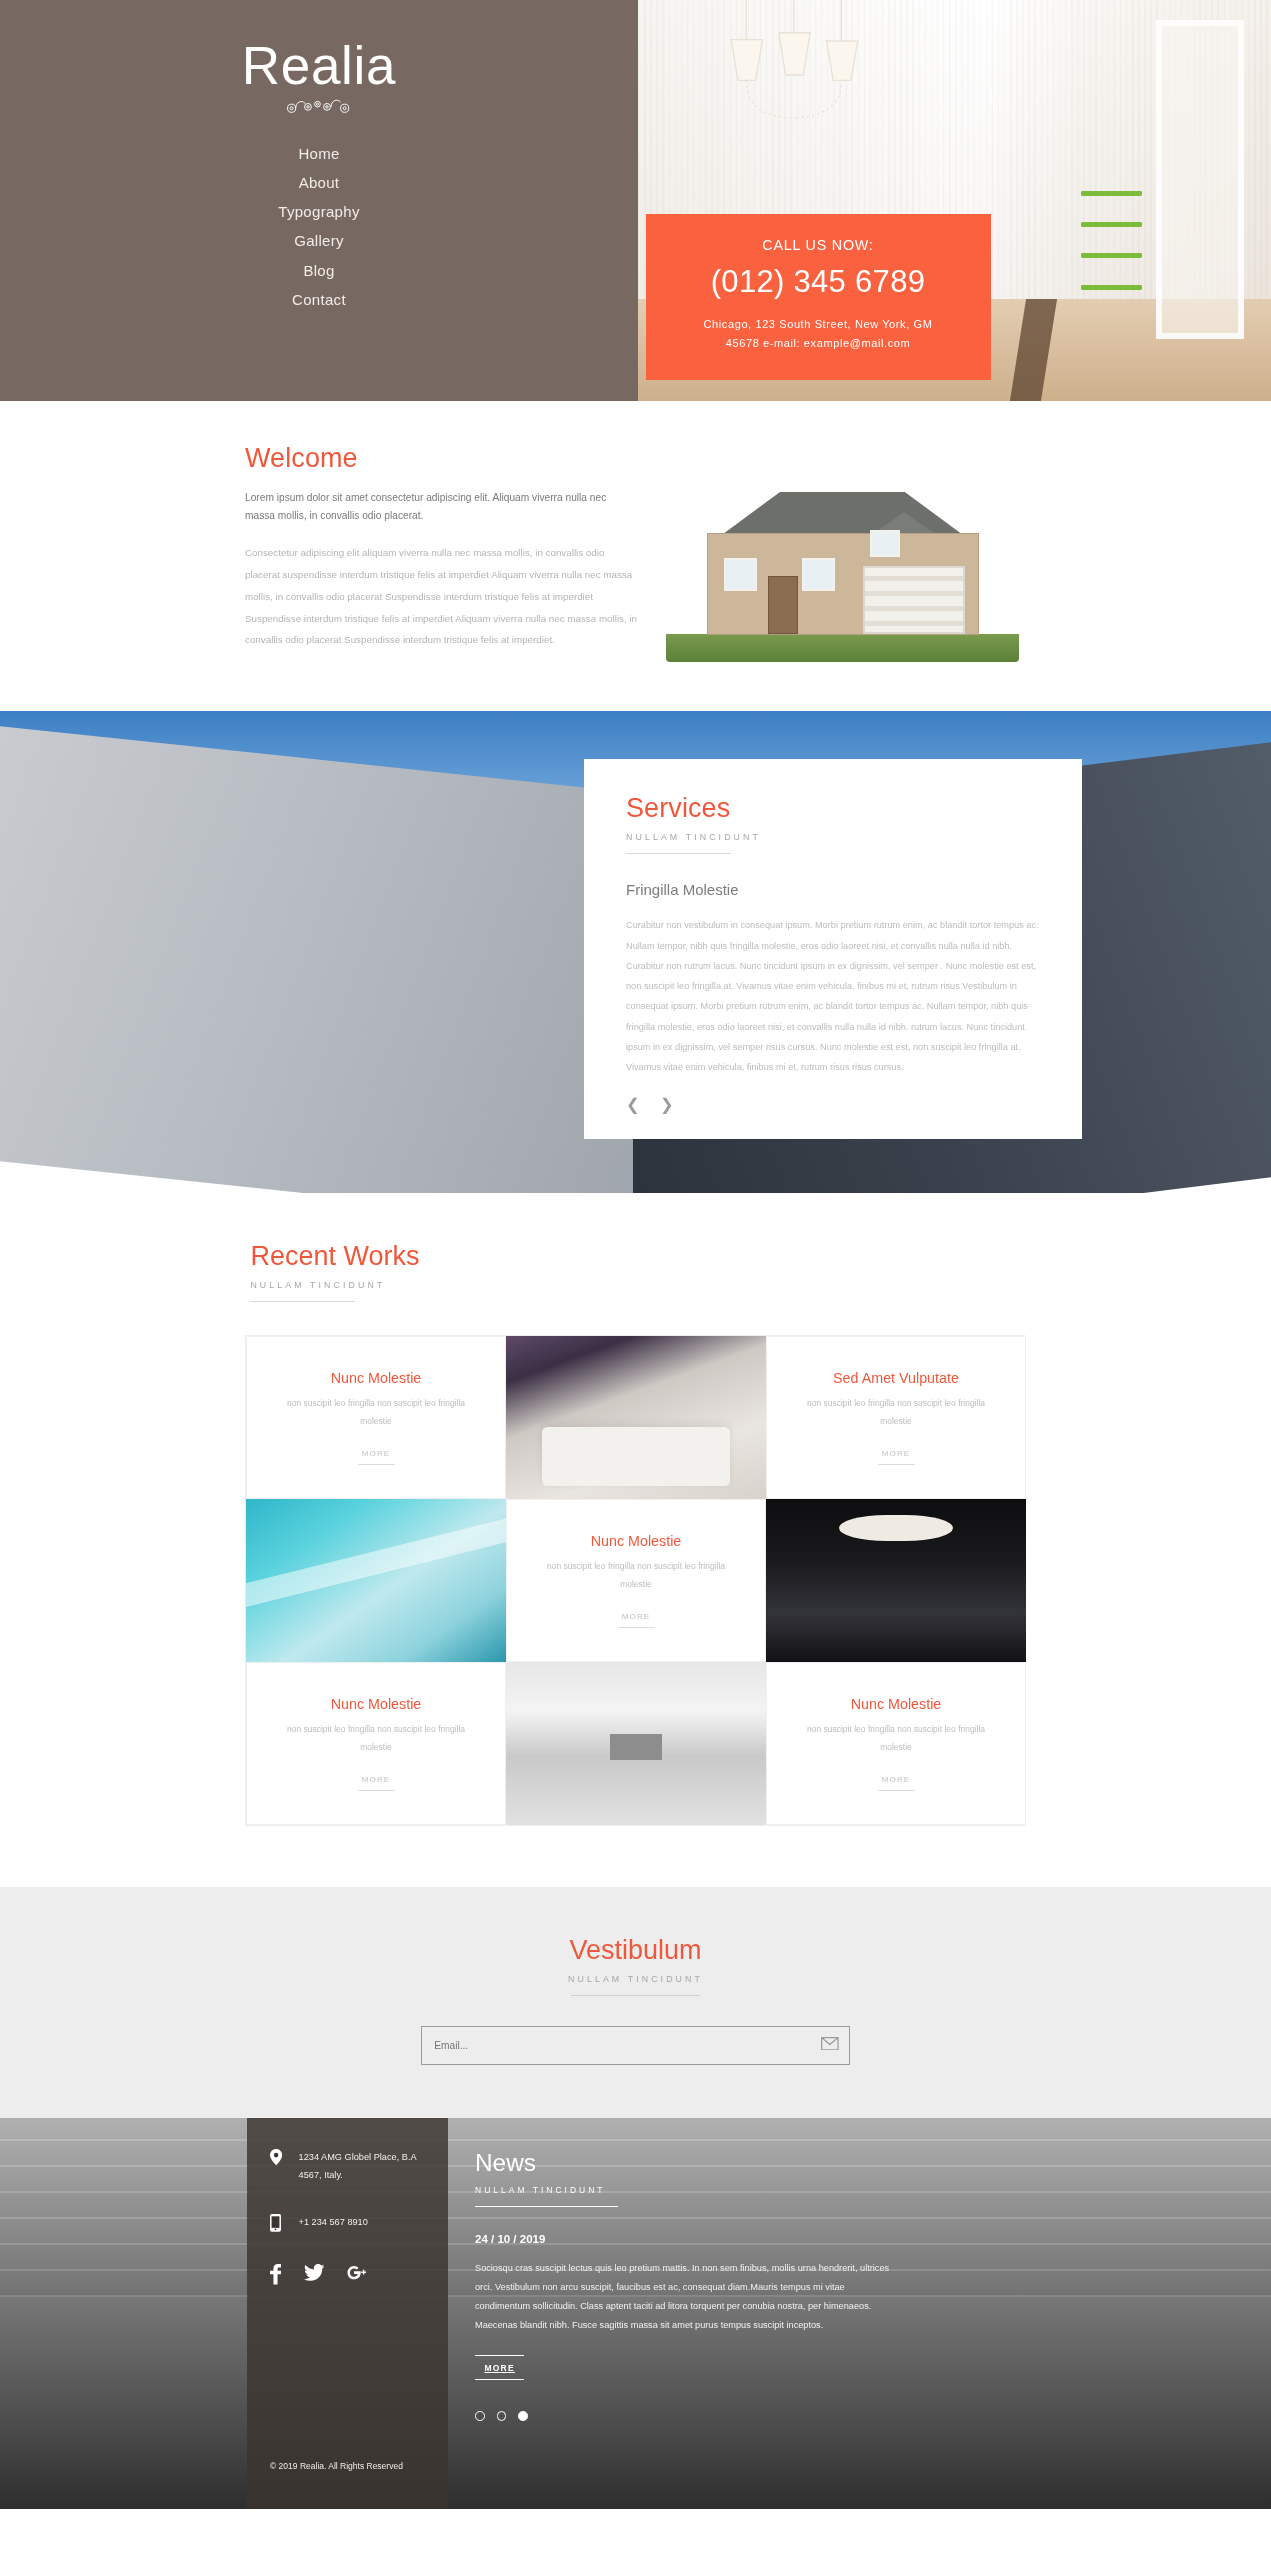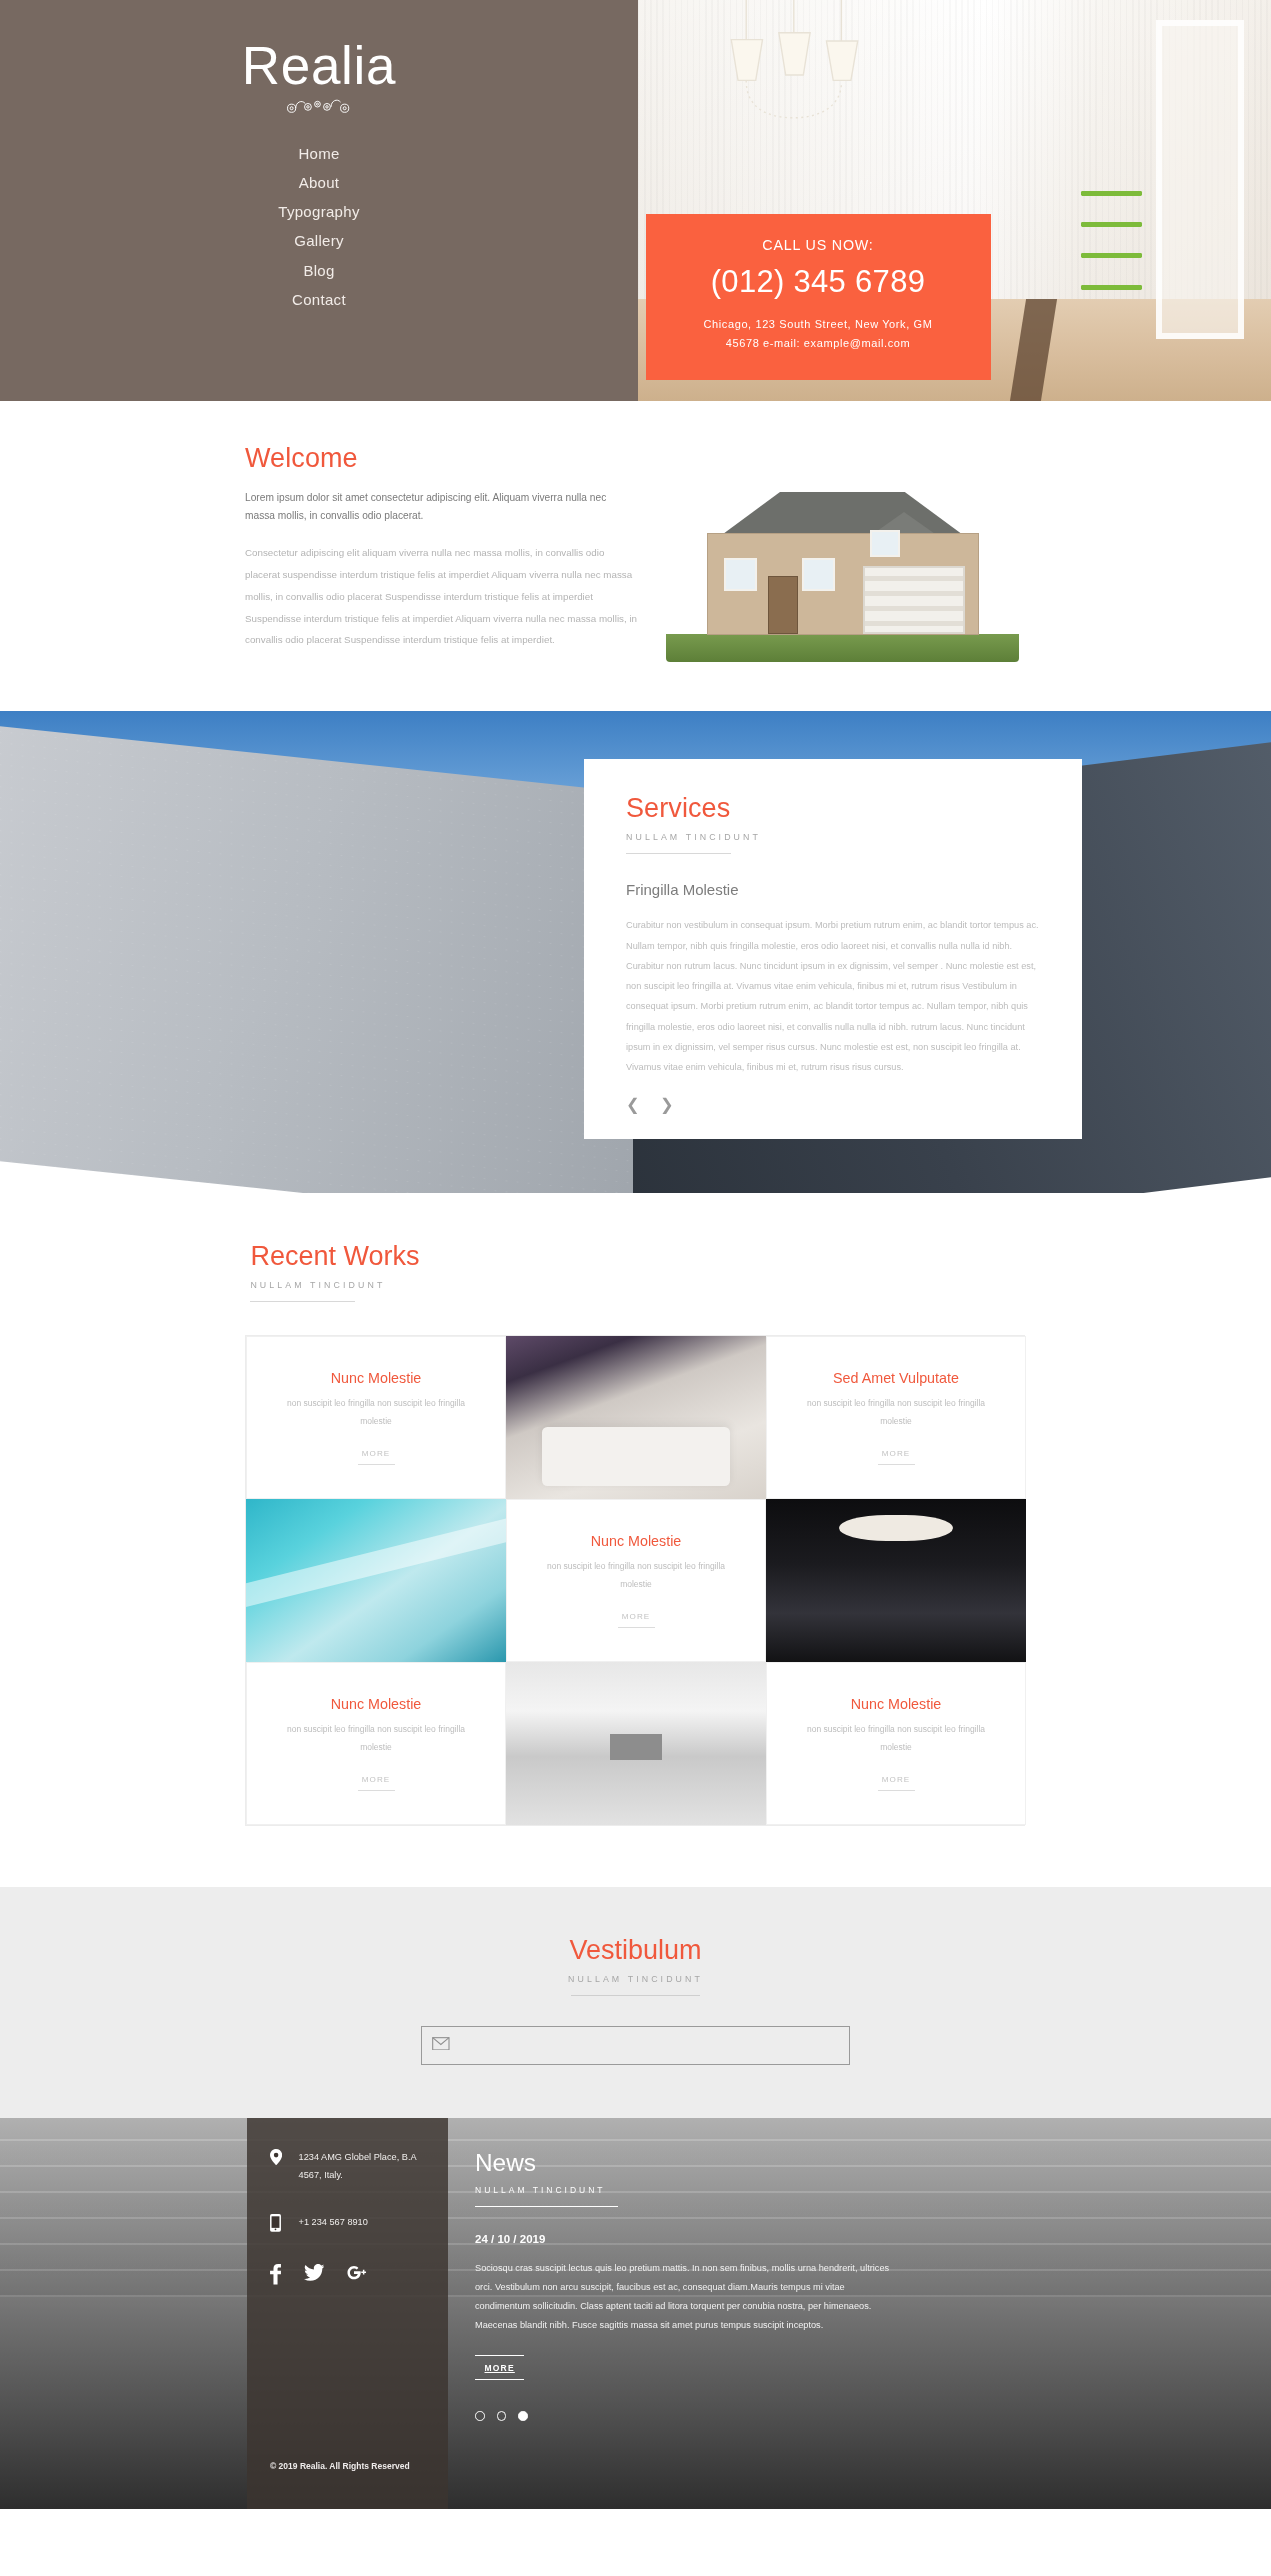--- a/index.html
+++ b/index.html
@@ -172,21 +172,21 @@
     background: linear-gradient(180deg,#b9b9b9 0%, #9a9a9a 22%, #6f6f6f 52%, #4a4a4a 80%, #2e2e2e 100%); }
   .footer-bg:before { content:""; position:absolute; left:0; top:0; width:100%; height:46%;
     background: repeating-linear-gradient(0deg, rgba(255,255,255,.10) 0 2px, rgba(0,0,0,.05) 2px 26px); }
   .footer-left { position: absolute; left: 247px; top: 0; width: 201px; height: 391px;
                  background: rgba(60,52,48,.82); padding: 31px 23px 0; }
   .fl-row { display: flex; gap: 13.6px; align-items: flex-start; margin-bottom: 30px; }
   .fl-icon { width: 15px; flex: none; color: #fff; }
   .fl-text { color: #f0eeec; font-size: 9.2px; line-height: 1.95; }
   .socials { display: flex; gap: 23px; margin-top: 9.5px; }
   .soc { color: #fff; font-size: 19px; line-height: 1; cursor: pointer; }
-  .copyright { position: absolute; left: 23px; bottom: 38px; color: #efeceb; font-size: 8.5px; font-weight: bold; }
+  .copyright { position: absolute; left: 23px; bottom: 38px; color: #efeceb; font-size: 8.5px; }
 
   .footer-news { position: absolute; left: 475px; top: 31px; width: 421px; }
   .h-white { color: #ffffff; font-size: 24.4px; font-weight: 300; }
   .kicker-w { font-size: 8.5px; letter-spacing: 3px; color: #ffffff; margin-top: 8.1px; }
   .rule-w { width: 143px; height: 0.7px; background: #ffffff; margin-top: 11px; }
   .news-date { color: #fff; font-size: 11.5px; font-weight: 700; margin-top: 27px; }
   .news-text { color: #f2f2f2; font-size: 9.2px; line-height: 2.05; margin-top: 13.6px; }
   .more-btn { display: inline-block; margin-top: 20.4px; color: #fff; font-size: 8.5px;
               letter-spacing: 1.2px; font-weight: 700; padding: 6.8px 9.5px;
               border-top: 1.4px solid #fff; border-bottom: 1.4px solid #fff; }
@@ -367,20 +367,21 @@
         </div>
       </div>
     </div>
   </section>
 
   <section class="newsletter">
     <h2 class="h-news">Vestibulum</h2>
     <div class="kicker-c">NULLAM TINCIDUNT</div>
     <div class="rule-c"></div>
     <form class="nl-form">
+      <input class="nl-input" type="text" placeholder="Email..." style="">
       <button class="nl-btn" type="submit">
         <span>
           <svg width="17.7" height="13.6" viewBox="0 0 26 20" fill="none" stroke="#8f8f8f" stroke-width="1.6">
             <rect x="1" y="1" width="24" height="18"></rect>
               <path d="M1 1l12 10L25 1"></path>
           </svg>
         </span>
       </button>
     </form>
   </section>

